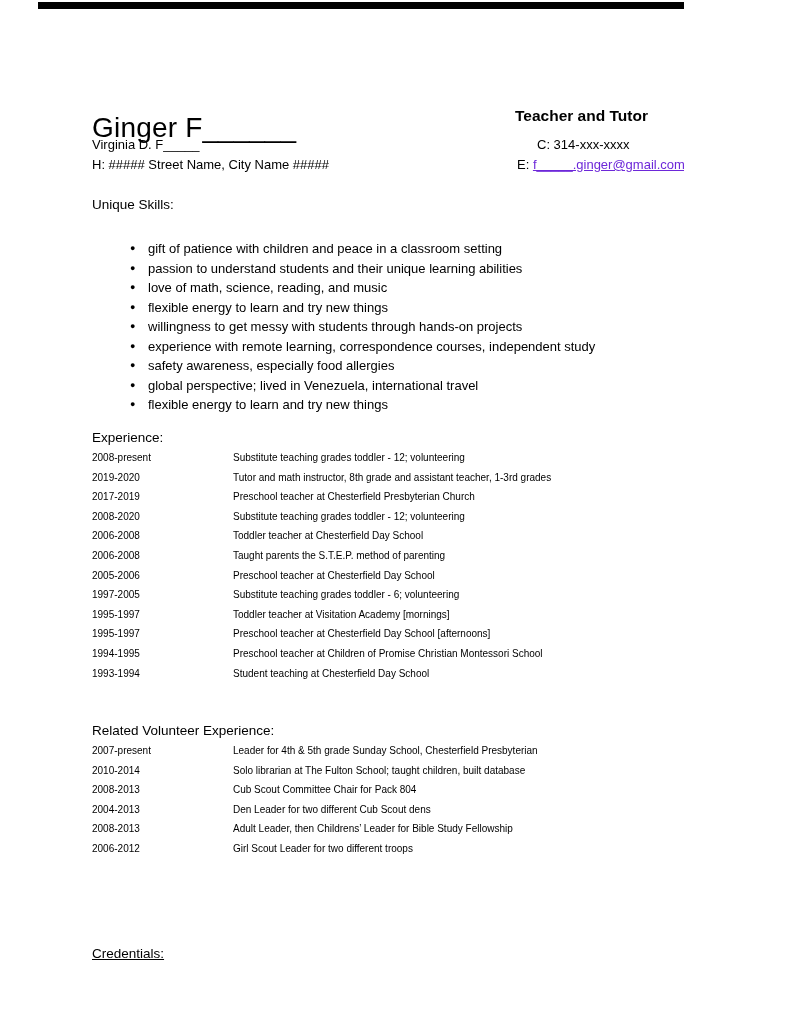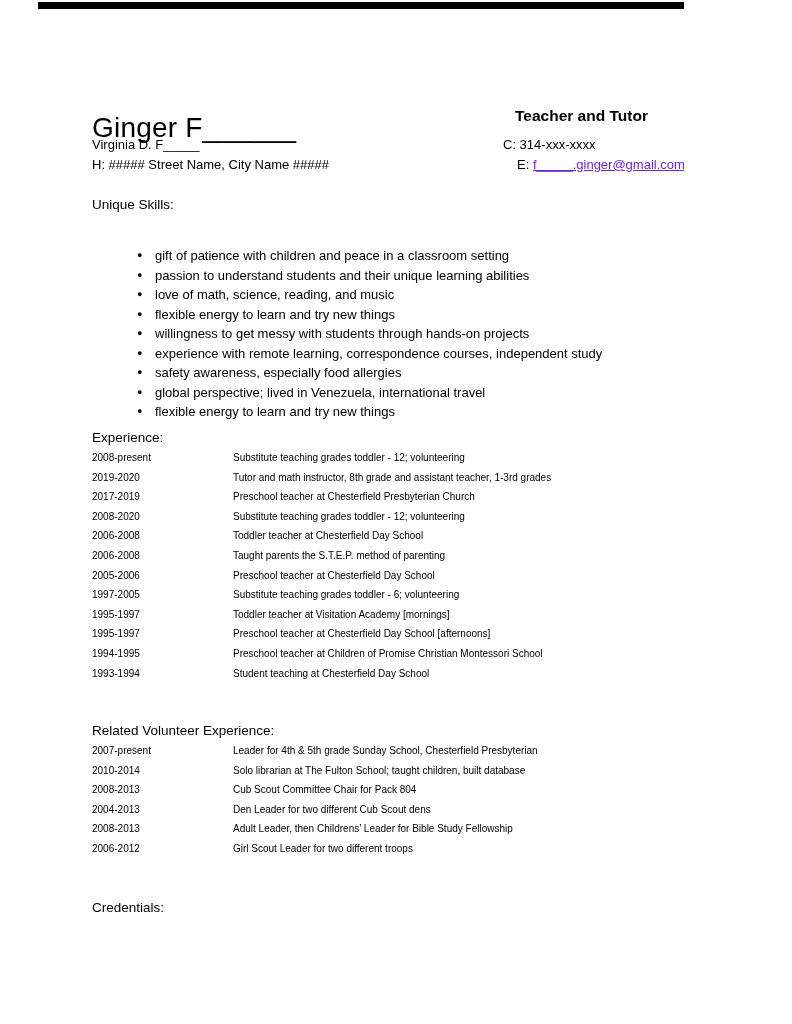--- a/index.html
+++ b/index.html
@@ -22,49 +22,49 @@
     white-space:nowrap;letter-spacing:0.2px;
   }
   .name .redact{letter-spacing:0;}
   .role{
     left:515px;top:106px;
     font-size:15.5px;font-weight:700;line-height:20px;white-space:nowrap;
   }
   .body-line{font-size:13px;line-height:19.5px;white-space:nowrap;}
   .subname{left:92px;top:135px;}
   .address{left:92px;top:155px;}
-  .phone{left:503px;top:135px;}
+  .phone{left:537px;top:135px;}
   .email{left:517px;top:155px;}
   .email a{color:#6d28d9;text-decoration:underline;cursor:pointer;}
   .section-heading{
     position:absolute;left:92px;
     font-size:13.5px;line-height:19.5px;font-weight:400;white-space:nowrap;
   }
   .skills-heading{top:195px;}
   .skills-list{
     position:absolute;left:92px;top:231px;
-    margin:15px;padding:0;list-style:none;
+    margin:8px;padding:0;list-style:none;
   }
   .skills-list li{
     position:relative;
     height:19.5px;line-height:19.5px;
     font-size:13px;padding-left:48px;white-space:nowrap;
   }
   .skills-list li::before{
     content:"\25CF";
     position:absolute;left:30px;top:0;
     font-size:9px;line-height:19.5px;
   }
   .exp-heading{top:428px;}
   .exp-rows{position:absolute;left:92px;top:448px;}
   .vol-heading{top:721px;}
   .vol-rows{position:absolute;left:92px;top:741px;}
   .row{height:19.6px;line-height:19.6px;font-size:10px;white-space:nowrap;}
   .row .dates{display:inline-block;width:141px;}
-  .cred-heading{top:898px;}
+  .cred-heading{top:944px;text-decoration:underline;}
 </style>
 </head>
 <body>
 
 <div class="page">
 
   <div class="redaction-bar"></div>
 
   <h1 class="abs name"><span>Ginger F</span><span class="redact">______</span></h1>
 

